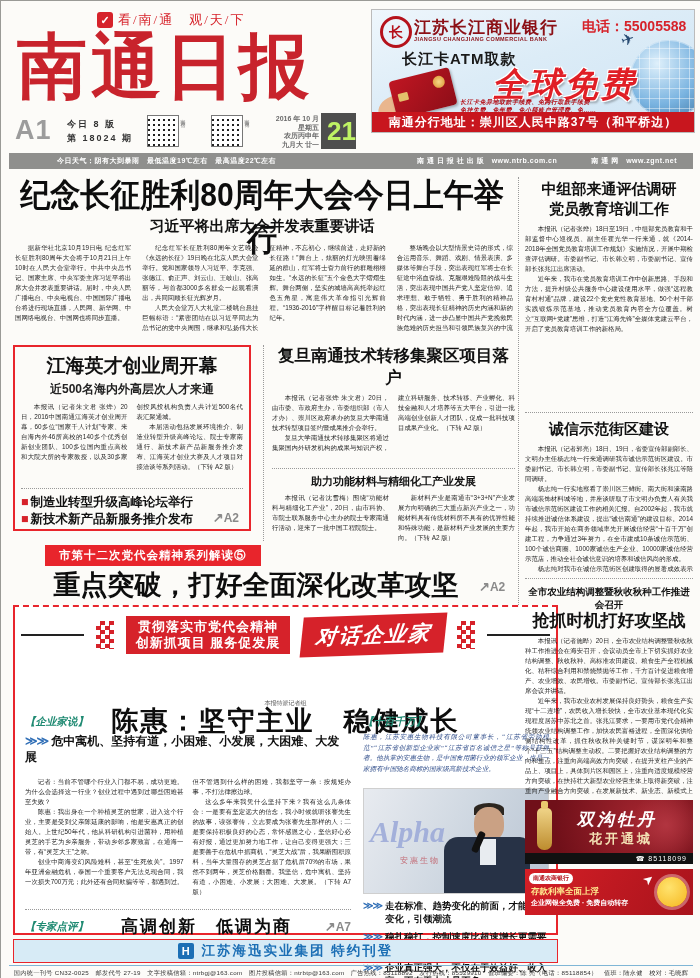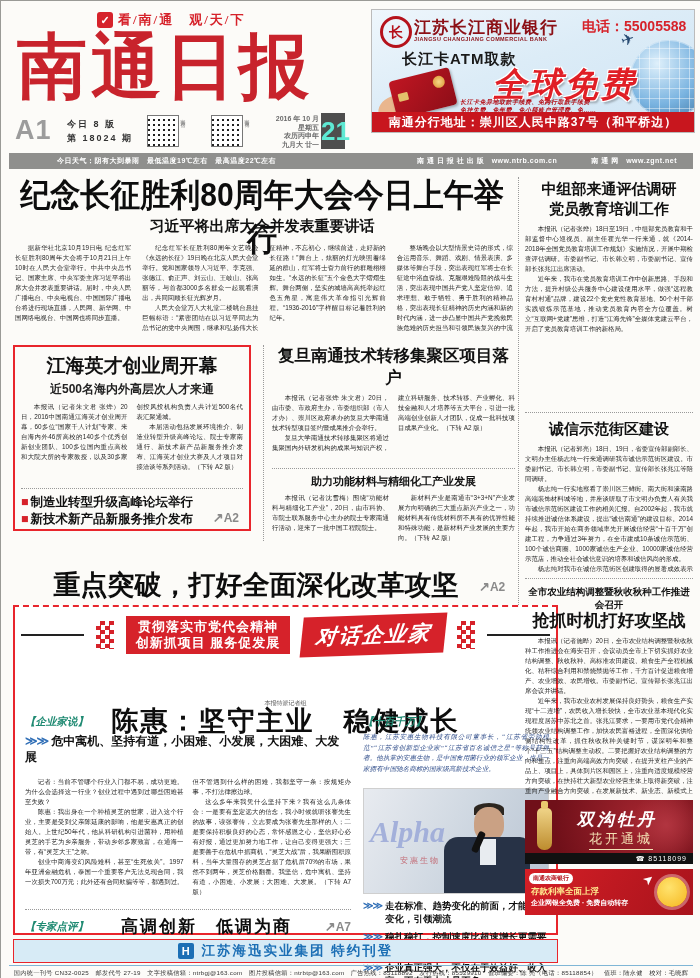--- a/index.html
+++ b/index.html
@@ -1,32 +1,32 @@
 <!DOCTYPE html>
 <html><head>
 <meta charset="utf-8">
 <style>
   html,body{margin:0;padding:0;background:#e9e7e2;font-family:"Liberation Sans",sans-serif;}
   #page{position:relative;width:700px;height:978px;margin:0 auto;background:#fcfbf8;border:1px solid #9a9a96;overflow:hidden;}
   .abs{position:absolute;}
   
   #tagline{left:96px;top:10px;display:flex;align-items:center;gap:5px;}
   #tagline .mark{width:16px;height:16px;background:#d6222a;border-radius:3px;color:#fff;font-size:11px;line-height:16px;text-align:center;font-weight:bold;}
-  #tagline .tl-text{color:#d6222a;font-size:13px;font-weight:bold;letter-spacing:2px;font-family:"Liberation Serif",serif;}
+  #tagline .tl-text{color:#d6222a;font-size:13px;font-weight:normal;letter-spacing:2px;font-family:"Liberation Serif",serif;}
   #paper-title{left:16px;top:22px;width:330px;font-family:"DejaVu Serif",serif;font-weight:900;font-size:70px;line-height:1.25;color:#c8232c;letter-spacing:4px;transform:scaleY(1.02);white-space:nowrap;}
   #edition-row{left:14px;top:112px;width:500px;height:38px;}
   #edition-code{left:0;top:2px;font-size:27px;color:#9c9c9c;font-weight:bold;letter-spacing:1px;}
   #edition-lines{left:52px;top:4px;font-size:9px;color:#333;font-weight:bold;line-height:14px;letter-spacing:2px;}
   .qr{width:30px;height:30px;border:1px solid #777;background:
       repeating-linear-gradient(0deg,#111 0 2px,#fff 2px 5px),
       repeating-linear-gradient(90deg,#111 0 2px,#fff 2px 5px);background-blend-mode:screen;}
   .qr-label{writing-mode:vertical-rl;font-size:5px;color:#888;letter-spacing:1px;margin-left:1px;}
   .qr-wrap{display:flex;}
   #date-block{left:238px;top:2px;width:66px;text-align:right;font-size:7px;font-weight:bold;color:#6b6b6b;line-height:8.5px;}
-  #day-box{left:306px;top:0;width:24px;height:36px;background:#4e4e4e;color:#5eead4;font-size:26px;font-weight:bold;text-align:right;line-height:36px;}
+  #day-box{left:306px;top:0;width:35px;height:36px;background:#4e4e4e;color:#bef264;font-size:26px;font-weight:bold;text-align:right;line-height:36px;}
   
   #bank-ad{left:370px;top:8px;width:322px;height:122px;border:1px solid #bbb;
     background:linear-gradient(160deg,#eef6fc 0%,#dcecf7 45%,#cfe4f4 100%);overflow:hidden;}
   #bank-logo{left:8px;top:6px;width:26px;height:26px;border:3px solid #b5121b;border-radius:50%;color:#b5121b;font-weight:900;font-size:14px;text-align:center;line-height:26px;}
   #bank-name{left:42px;top:6px;font-size:17px;font-weight:900;color:#8c1016;letter-spacing:1px;}
   #bank-name-en{left:42px;top:26px;font-size:5.5px;color:#8c1016;font-weight:bold;letter-spacing:.4px;}
   #bank-phone{left:210px;top:8px;font-size:14px;font-weight:900;color:#d6222a;}
   #bank-line1{left:30px;top:40px;font-size:15px;font-weight:900;color:#1a1a1a;letter-spacing:1px;}
   #bank-headline{left:120px;top:52px;font-size:34px;font-weight:900;font-style:italic;color:#e01f26;letter-spacing:2px;
     text-shadow:-1px -1px 0 #fff,1px -1px 0 #fff,-1px 1px 0 #fff,1px 1px 0 #fff,2px 3px 2px rgba(0,0,0,.25);}
@@ -121,21 +121,21 @@
   .r-kicker{font-size:9.5px;font-weight:900;color:#111;line-height:13px;text-align:center;}
   #art1-body{height:182px;}
   #art2-body{height:128px;}
   #art3-body{height:158px;}
   
   #ad-shuanggou{position:relative;margin-top:6px;width:168px;height:64px;background:radial-gradient(circle at 70% 30%,#a3252f,#701019 70%);overflow:hidden;}
   #ad-shuanggou .petal{position:absolute;right:-8px;top:-10px;width:70px;height:70px;border-radius:50%;background:radial-gradient(circle,#b23540,transparent 70%);}
   #ad-shuanggou .bottle{position:absolute;left:12px;top:8px;width:15px;height:42px;background:linear-gradient(#f0d488,#bd8c2e);border-radius:5px 5px 7px 7px;}
   #ad-shuanggou .bottle:before{content:"";position:absolute;left:4px;top:-7px;width:7px;height:8px;background:#e9c96f;border-radius:2px;}
   #ad-shuanggou .l1{position:absolute;left:52px;top:8px;color:#fff;font-size:17px;font-weight:900;font-style:italic;font-family:"Liberation Serif",serif;letter-spacing:3px;}
-  #ad-shuanggou .l2{position:absolute;left:64px;top:30px;color:#f3e2b5;font-size:13px;font-weight:normal;letter-spacing:3px;border-bottom:1px solid #f3e2b5;padding-bottom:1px;}
+  #ad-shuanggou .l2{position:absolute;left:64px;top:30px;color:#f3e2b5;font-size:13px;font-weight:bold;letter-spacing:3px;border-bottom:1px solid #f3e2b5;padding-bottom:15px;}
   #ad-shuanggou .bar{position:absolute;left:0;bottom:0;width:100%;height:11px;background:#111;color:#fff;font-size:7px;text-align:right;line-height:11px;padding-right:6px;box-sizing:border-box;letter-spacing:1px;}
   #ad-bank2{position:relative;margin-top:5px;width:168px;height:46px;background:linear-gradient(120deg,#d51f26,#a8131c);overflow:hidden;}
   #ad-bank2 .pill{position:absolute;left:4px;top:4px;background:#fff;color:#b5121b;font-size:6px;font-weight:bold;border-radius:6px;padding:1px 4px;}
   #ad-bank2 .t1{position:absolute;left:6px;top:17px;color:#ffe98e;font-size:8.5px;font-weight:900;}
   #ad-bank2 .t2{position:absolute;left:6px;top:29px;color:#fff;font-size:7px;font-weight:bold;}
   #ad-bank2 .mascot{position:absolute;right:6px;top:8px;width:30px;height:30px;border-radius:50%;background:radial-gradient(circle at 40% 35%,#ffe36e,#f5b61e);box-shadow:0 0 0 3px rgba(255,255,255,.35);}
   #ad-bank2 .arrow{position:absolute;right:40px;top:4px;color:#fff;font-size:11px;font-weight:900;transform:rotate(-40deg);}
   
   #footer-rule{left:8px;top:964px;width:684px;height:0;border-top:1.5px solid #7fb6d6;}
   #footer-text{left:0;top:968px;width:700px;text-align:center;font-size:6.2px;color:#333;letter-spacing:.3px;}
@@ -232,20 +232,21 @@
       <p>复旦大学南通技术转移集聚区将通过集聚国内外研发机构的成果与知识产权，建立科研服务、技术转移、产业孵化、科技金融和人才培养等五大平台，引进一批高端创业创新人才团队，促成一批科技项目成果产业化。（下转 A2 版）</p>
     </div>
     <div id="mid-divider"></div>
     <div id="yuanshi-kicker">助力功能材料与精细化工产业发展</div>
     <div class="tiny cols2" id="yuanshi-body">
       <p>本报讯（记者沈雪梅）围绕“功能材料与精细化工产业”，20日，由市科协、市院士联系服务中心主办的院士专家南通行活动，迎来了一批中国工程院院士。</p>
       <p>新材料产业是南通市“3+3+N”产业发展方向明确的三大重点新兴产业之一，功能材料具有传统材料所不具有的优异性能和特殊功能，是新材料产业发展的主要方向。（下转 A2 版）</p>
     </div>
   </div>
 
+  <div class="abs" id="series-tag">市第十二次党代会精神系列解读⑤</div>
   <div class="abs" id="series-headline">重点突破，打好全面深化改革攻坚战</div>
   <div class="abs jump" id="series-jump"><span class="arr">↗</span><span>A2</span></div>
 
   <div class="abs" id="dialog-box">
     <div id="banner-row">
       <div class="banner-rule"></div>
       <div class="checker"></div>
       <div id="banner-text">
         <div>贯彻落实市党代会精神</div>
         <div>创新抓项目 服务促发展</div>

